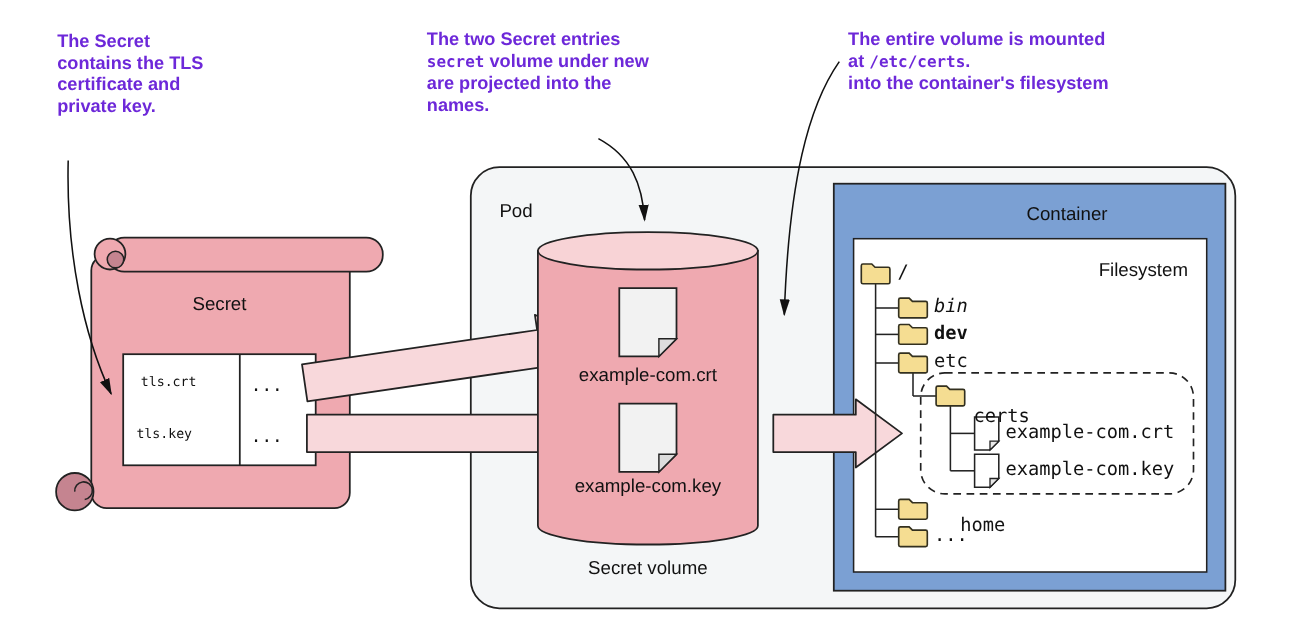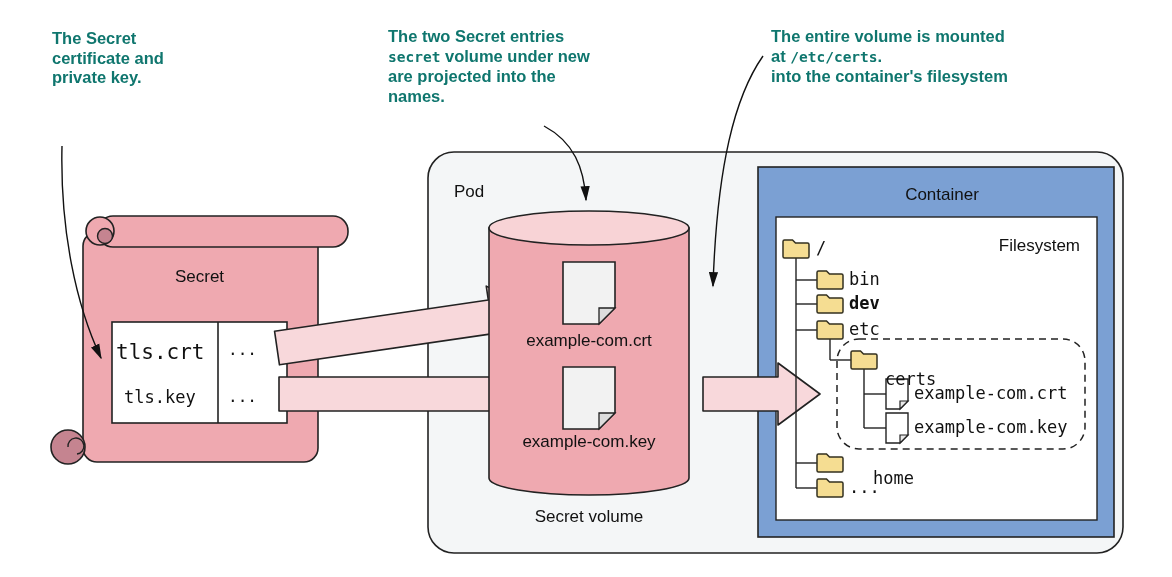--- a/index.html
+++ b/index.html
@@ -1,21 +1,21 @@
 <!DOCTYPE html>
 <html style="--color-pink: #EFA9B0; --color-pink_light: #F8D3D6; --color-pink_pale: #F8D8DB; --color-pink_dark: #C58490; --color-blue: #7BA0D3; --color-folder_yellow: #F5DD92; --color-pod_bg: #F4F6F7; --color-paper_gray: #F2F2F2; --color-outline: #222222;"><head>
 <meta charset="utf-8">
 <style>
   html,body { margin:0; padding:0; background:#ffffff; }
   .stage {
     position:relative; width:1172px; height:577px; background:#ffffff;
     font-family:"Liberation Sans", sans-serif; color:#111; overflow:hidden;
   }
   .stage svg.layer { position:absolute; left:0; top:0; }
-  .callout { position:absolute; font-weight:bold; font-size:16.5px; line-height:19.5px; color:#0f766e; }
+  .callout { position:absolute; font-weight:bold; font-size:16.5px; line-height:19.5px; color:#6d28d9; }
   .callout span.line { display:block; }
   .callout .mono { font-family:"DejaVu Sans Mono", monospace; font-size:14.5px; font-weight:bold; }
   .lbl { position:absolute; font-size:17px; color:#111; white-space:nowrap; }
   .mono-lbl { position:absolute; font-family:"DejaVu Sans Mono", monospace; font-size:17px; color:#111; white-space:nowrap; }
   .center { text-align:center; }
   .right { text-align:right; }
 </style>
 </head>
 <body>
 
@@ -97,20 +97,21 @@
     <use href="#file-small" x="886" y="379"></use>
     <use href="#file-small" x="886" y="413"></use>
 
     <path d="M62,146 C60,230 76,305 101,358" marker-end="url(#ah)" style="fill:none; stroke:#111; stroke-width:1.4;"></path>
     <path d="M544,126 C574,142 584,168 586,200" marker-end="url(#ah)" style="fill:none; stroke:#111; stroke-width:1.4;"></path>
     <path d="M763,56 C735,96 717,165 713,286" marker-end="url(#ah)" style="fill:none; stroke:#111; stroke-width:1.4;"></path>
   </svg>
 
   <div class="callout" style="left:52px; top:29px; width:170px;">
     <span class="line">The Secret</span>
+    <span class="line">contains the TLS</span>
     <span class="line">certificate and</span>
     <span class="line">private key.</span>
   </div>
 
   <div class="callout" style="left:388px; top:27px; width:290px;">
     <span class="line">The two Secret entries</span>
     <span class="line"><span class="mono">secret</span><span> volume under new</span></span>
     <span class="line">are projected into the</span>
     <span class="line">names.</span>
   </div>
@@ -118,34 +119,34 @@
   <div class="callout" style="left:771px; top:27px; width:340px;">
     <span class="line">The entire volume is mounted</span>
     <span class="line"><span>at </span><span class="mono">/etc/certs</span><span>.</span></span>
     <span class="line">into the container's filesystem</span>
   </div>
 
   <div class="lbl" style="left:454px; top:182px;">Pod</div>
 
   <div class="lbl center" style="left:112px; top:267px; width:175px;">Secret</div>
 
-  <div class="mono-lbl" style="left:116px; top:340px; font-size:21px;">tls.crt</div>
+  <div class="mono-lbl" style="left:128px; top:340px; font-size:12px;">tls.crt</div>
   <div class="mono-lbl" style="left:228px; top:340px; font-size:16px;">...</div>
-  <div class="mono-lbl" style="left:124px; top:387px; font-size:17px;">tls.key</div>
+  <div class="mono-lbl" style="left:124px; top:387px; font-size:12px;">tls.key</div>
   <div class="mono-lbl" style="left:228px; top:387px; font-size:16px;">...</div>
 
   <div class="lbl center" style="left:489px; top:331px; width:200px;">example-com.crt</div>
   <div class="lbl center" style="left:489px; top:432px; width:200px;">example-com.key</div>
   <div class="lbl center" style="left:489px; top:507px; width:200px;">Secret volume</div>
 
-  <div class="lbl center" style="left:764px; top:185px; width:356px;">Container</div>
+  <div class="lbl center" style="left:792px; top:185px; width:356px;">Container</div>
   <div class="lbl right" style="left:880px; top:236px; width:200px;">Filesystem</div>
 
   <div class="mono-lbl" style="left:816px; top:238px;">/</div>
-  <div class="mono-lbl" style="left:849px; top:269px;">bin</div>
+  <div class="mono-lbl" style="left:849px; top:269px;font-style:italic;">bin</div>
   <div class="mono-lbl" style="left:849px; top:293px;font-weight:bold;">dev</div>
   <div class="mono-lbl" style="left:849px; top:319px;">etc</div>
   <div class="mono-lbl" style="left:885px; top:349px;margin-top:20px;">certs</div>
   <div class="mono-lbl" style="left:914px; top:383px;">example-com.crt</div>
   <div class="mono-lbl" style="left:914px; top:417px;">example-com.key</div>
   <div class="mono-lbl" style="left:849px; top:468px;margin-left:24px;">home</div>
   <div class="mono-lbl" style="left:849px; top:477px;">...</div>
 
 </div>
 

